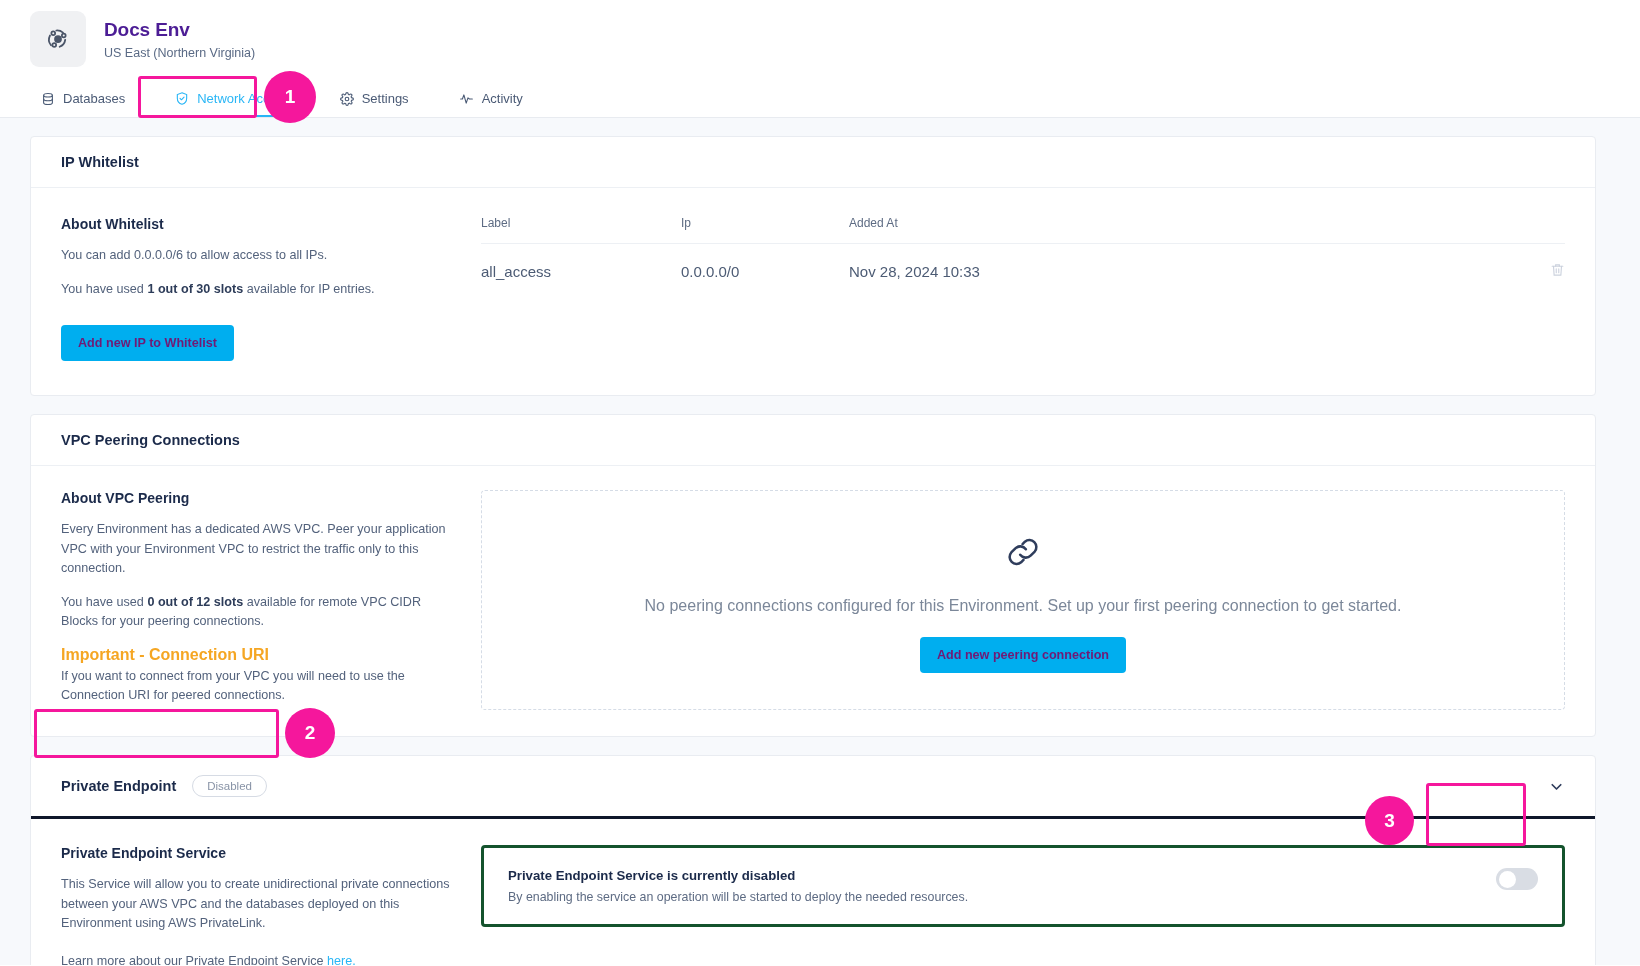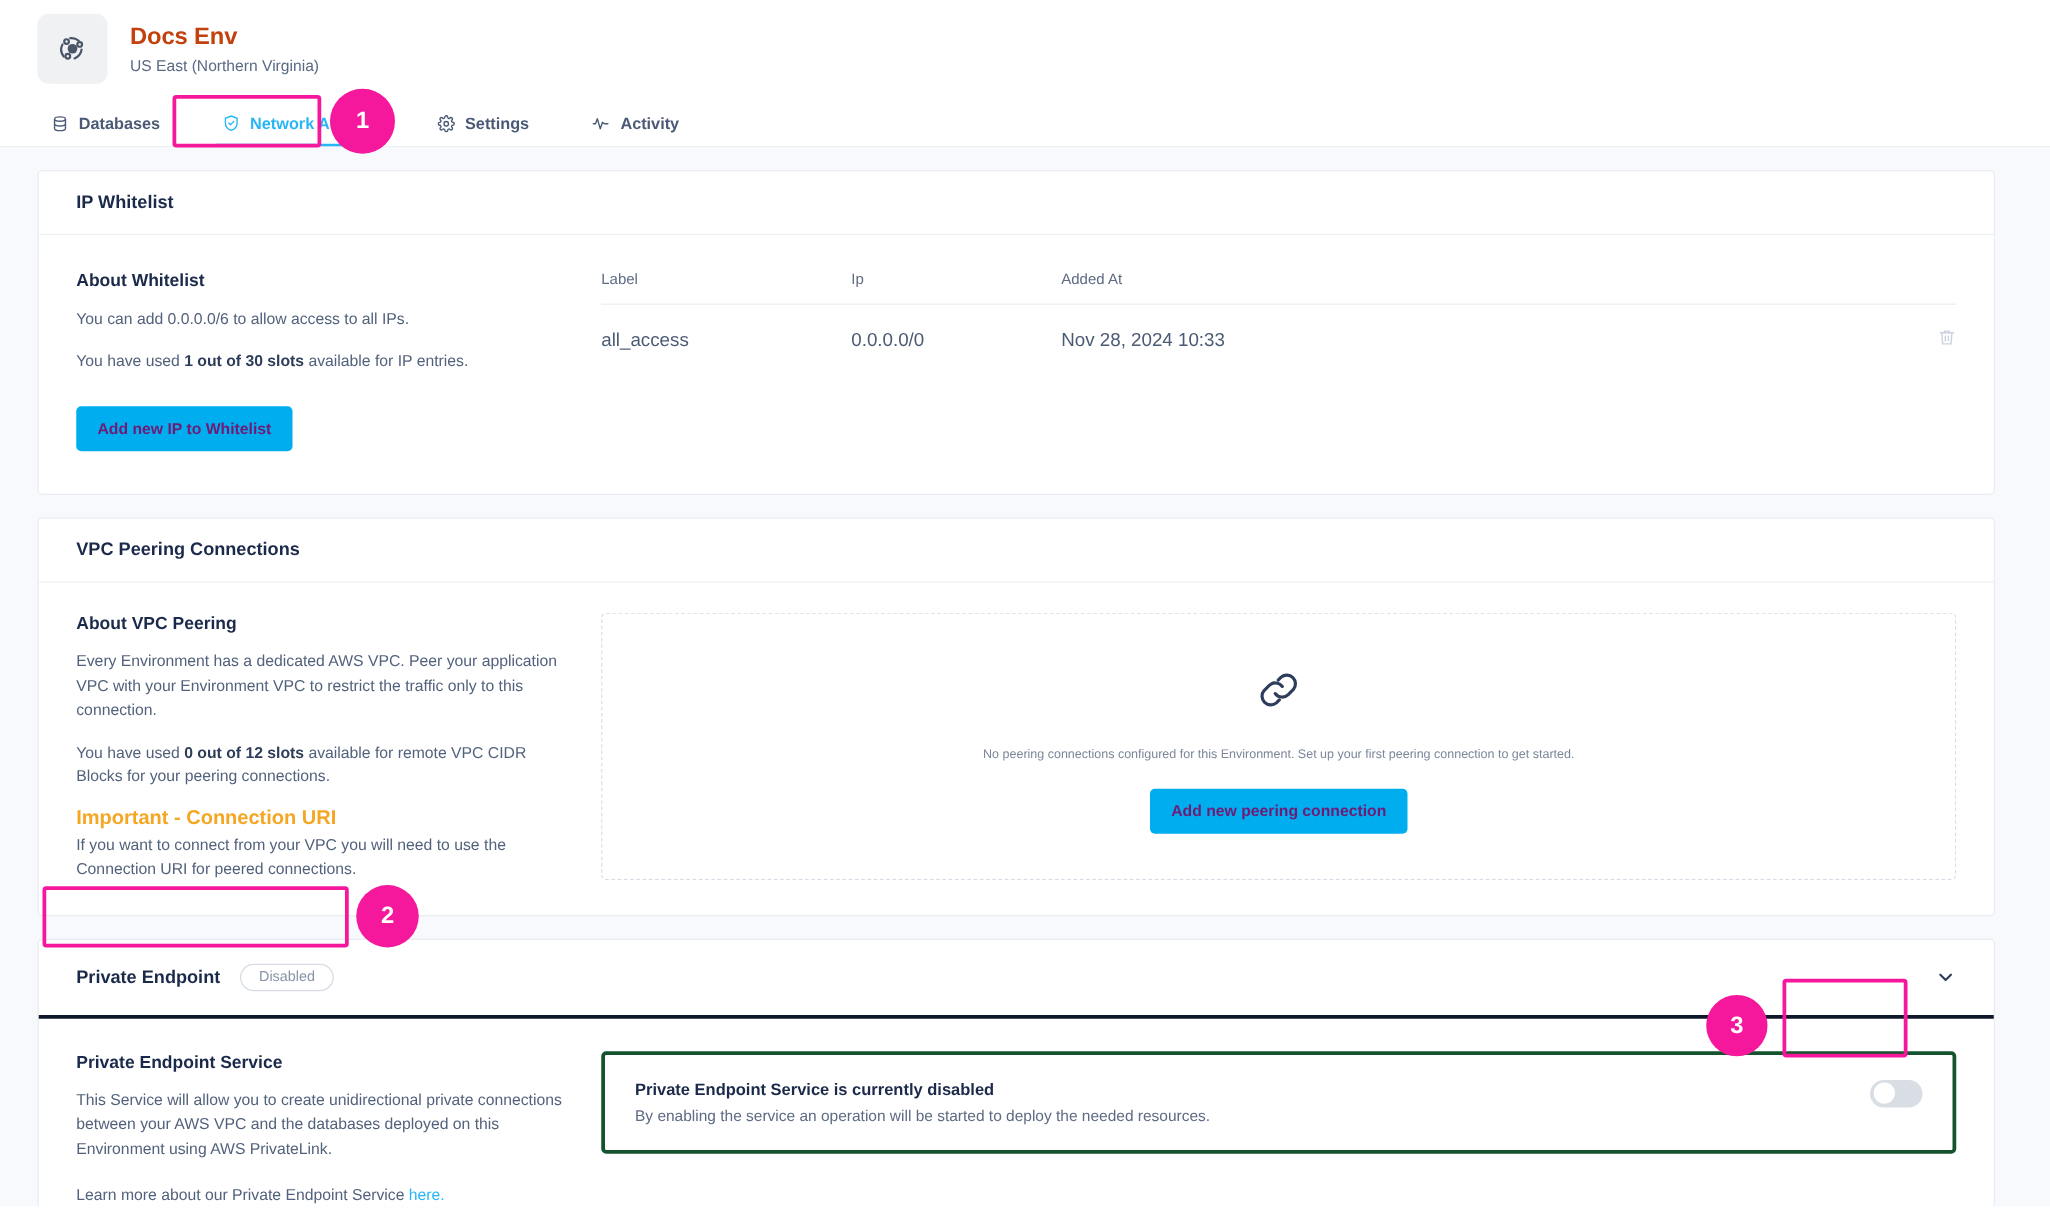--- a/index.html
+++ b/index.html
@@ -25,21 +25,21 @@
     width: 56px; height: 56px;
     border-radius: 9px;
     background: #f0f1f3;
     display: flex; align-items: center; justify-content: center;
     flex: 0 0 auto;
   }
   .env-meta { margin-left: 18px; }
   .env-title {
     font-size: 19px;
     font-weight: bold;
-    color: #c2410c;
+    color: #4c1d95;
     letter-spacing: -0.1px;
     line-height: 1.25;
   }
   .env-region {
     font-size: 12.5px;
     color: #5a6a85;
     margin-top: 4px;
   }
 
   
@@ -55,21 +55,20 @@
   .tab {
     display: flex;
     align-items: center;
     gap: 8px;
     padding: 0 12px 11px 12px;
     font-size: 13px;
     color: #4a5a75;
     cursor: pointer;
     position: relative;
     margin-right: 26px;
-    font-weight: bold;
   }
   .tab .tab-ico { display: flex; align-items: center; }
   .tab.active { color: #29b6f6; }
   .tab.active::after {
     content: "";
     position: absolute;
     left: 6px; right: 6px; bottom: 0;
     height: 2.5px;
     background: #29b6f6;
     border-radius: 2px;
@@ -161,21 +160,21 @@
 
   
   .empty {
     border: 1px dashed #d5dce6;
     border-radius: 4px;
     padding: 42px 20px 36px 20px;
     text-align: center;
   }
   .empty-ico { margin-bottom: 22px; }
   .empty-txt {
-    font-size: 10px;
+    font-size: 16px;
     color: #7b8799;
     margin-bottom: 22px;
   }
 
   
   .pe-head {
     padding: 19px 30px;
     display: flex;
     align-items: center;
     border-bottom: 3px solid #0f172a;

